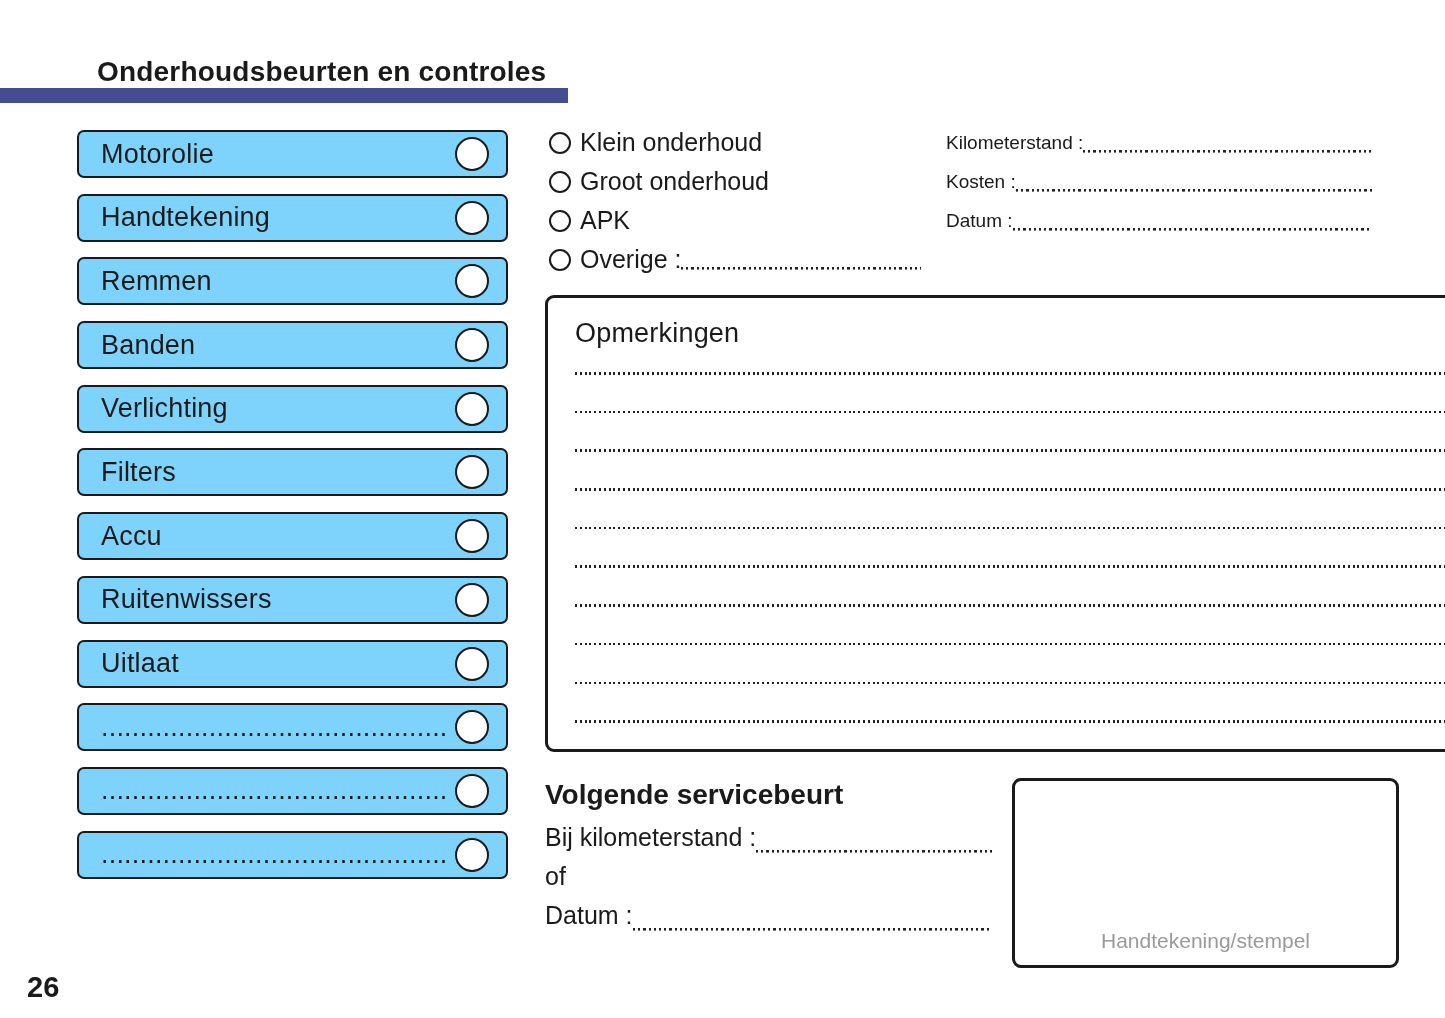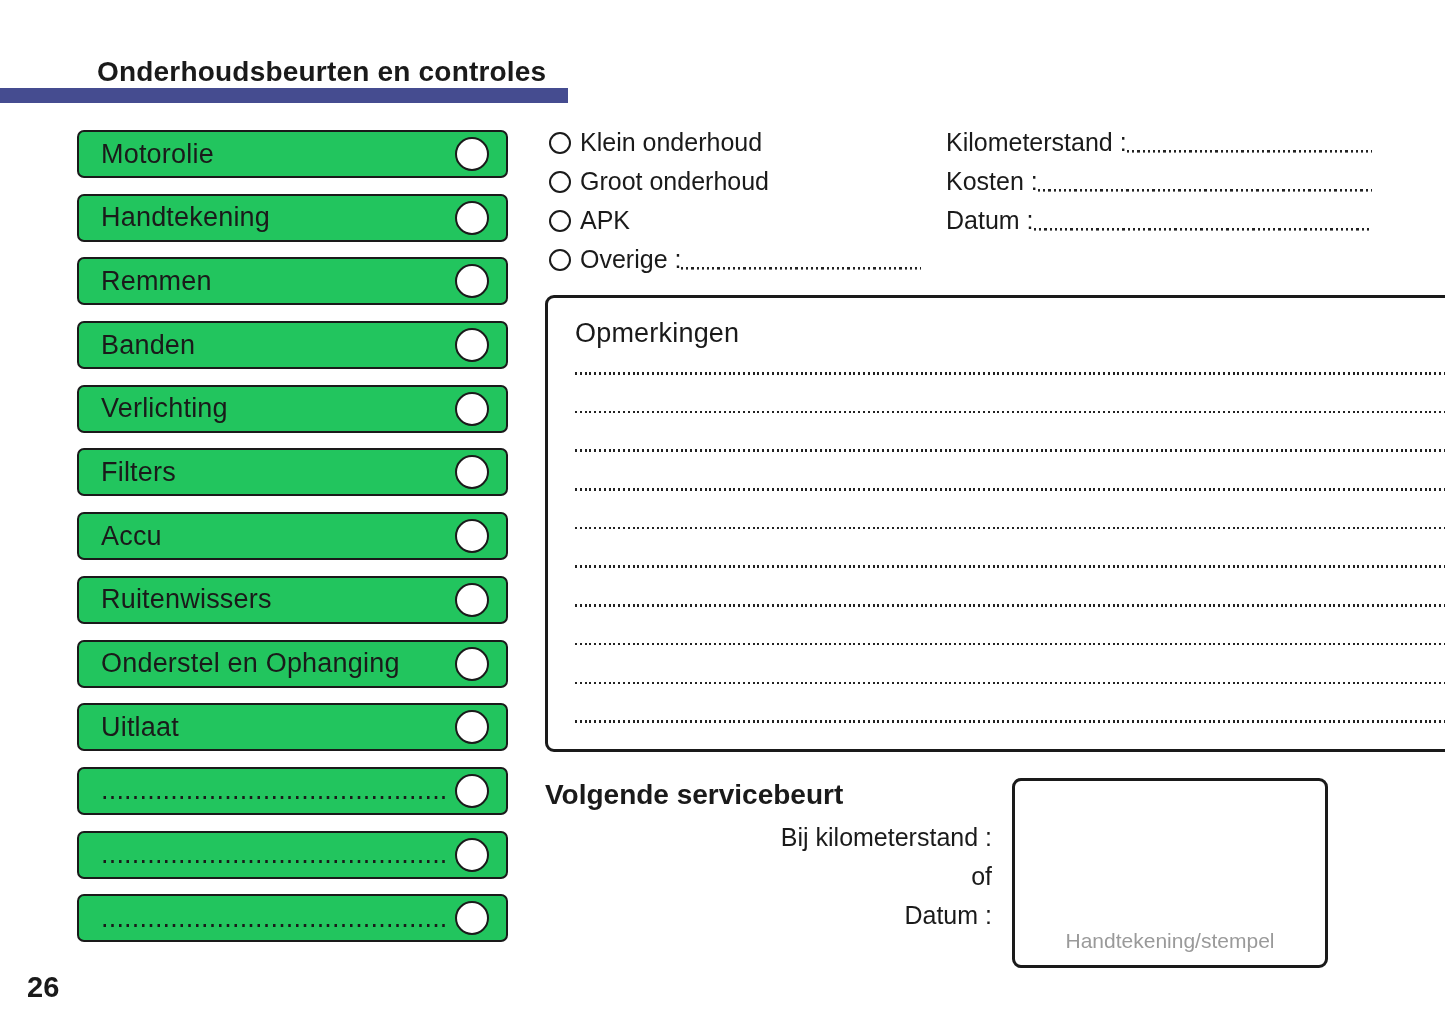--- a/index.html
+++ b/index.html
@@ -15,21 +15,21 @@
   .title { position:absolute; left:97px; top:56px; font-size:28px; font-weight:700; letter-spacing:.2px; white-space:nowrap; }
   .accent-bar { position:absolute; left:0; top:88px; width:568px; height:15px; background:#454c90; }
 
   
   .checklist { position:absolute; left:77px; top:130px; width:431px; }
   .check-row {
     box-sizing:border-box; width:431px; height:48px;
     border:2.5px solid #1a1a1a; border-radius:7px;
     margin-bottom:15.7px;
     display:flex; align-items:center;
-    padding:0 17px 0 22px; background:#22c55e;
+    padding:0 17px 0 22px; background:#7dd3fc;
   }
   .check-label { flex:1; font-size:27px; white-space:nowrap; overflow:hidden; letter-spacing:.2px; }
   .circle { box-sizing:border-box; border:2.5px solid #1a1a1a; border-radius:50%; background:#fff; flex:none; }
   .circle.big { width:34px; height:34px; }
   .circle.small { width:22px; height:22px; }
 
   
   .dotfill {
     flex:1; align-self:stretch;
     background-image:repeating-linear-gradient(to right,#222 0 2.2px,transparent 2.2px 5.2px);
@@ -39,43 +39,43 @@
 
   
   .options { position:absolute; left:549px; top:123px; width:372px; }
   .option-row { display:flex; align-items:center; height:39px; }
   .option-row .circle { margin-right:9px; }
   .option-label { font-size:25px; white-space:nowrap; }
 
   
   .fields { position:absolute; left:946px; top:123px; width:426px; }
   .field-row { display:flex; align-items:center; height:39px; }
-  .field-label { font-size:25px; white-space:nowrap; }
+  .field-label { font-size:19px; white-space:nowrap; }
 
   
   .remarks-box {
     position:absolute; left:545px; top:295px; width:997px; height:457px;
     box-sizing:border-box; border:3px solid #1a1a1a; border-radius:9px; background:#fff;
   }
   .remarks-title { position:absolute; left:27px; top:20px; font-size:27px; letter-spacing:.2px; }
   .remarks-lines { position:absolute; left:27px; right:30px; top:74px; }
   .rline {
     height:2.5px; margin-bottom:36.2px;
     background:repeating-linear-gradient(to right,#222 0 2px,transparent 2px 4.8px);
   }
 
   
   .next-service { position:absolute; left:545px; top:779px; width:447px; }
   .ns-title { font-size:28px; font-weight:700; margin-bottom:12px; white-space:nowrap; }
-  .ns-row { display:flex; align-items:flex-end; height:39px;flex-direction:column; }
+  .ns-row { display:flex; align-items:flex-start; height:39px; }
   .ns-label { font-size:25px; white-space:nowrap; }
 
   
   .signature-box {
-    position:absolute; left:1012px; top:778px; width:316px; height:190px;
+    position:absolute; left:1012px; top:778px; width:387px; height:190px;
     box-sizing:border-box; border:3px solid #1a1a1a; border-radius:9px; background:#fff;
     display:flex; align-items:flex-end; justify-content:center; padding-bottom:12px;
   }
   .signature-label { color:#9a9a9a; font-size:21px; }
 
   
   .page-number { position:absolute; left:27px; top:971px; font-size:29px;font-weight:bold; }
 </style>
 </head>
 <body>
@@ -119,24 +119,20 @@
   <div class="check-row">
     <span class="check-label">Accu</span>
     <span class="circle big"></span>
   </div>
 
   <div class="check-row">
     <span class="check-label">Ruitenwissers</span>
     <span class="circle big"></span>
   </div>
 
-  <div class="check-row">
-    <span class="check-label">Onderstel en Ophanging</span>
-    <span class="circle big"></span>
-  </div>
 
   <div class="check-row">
     <span class="check-label">Uitlaat</span>
     <span class="circle big"></span>
   </div>
 
   <div class="check-row">
     <span class="check-label">.............................................</span>
     <span class="circle big"></span>
   </div>

